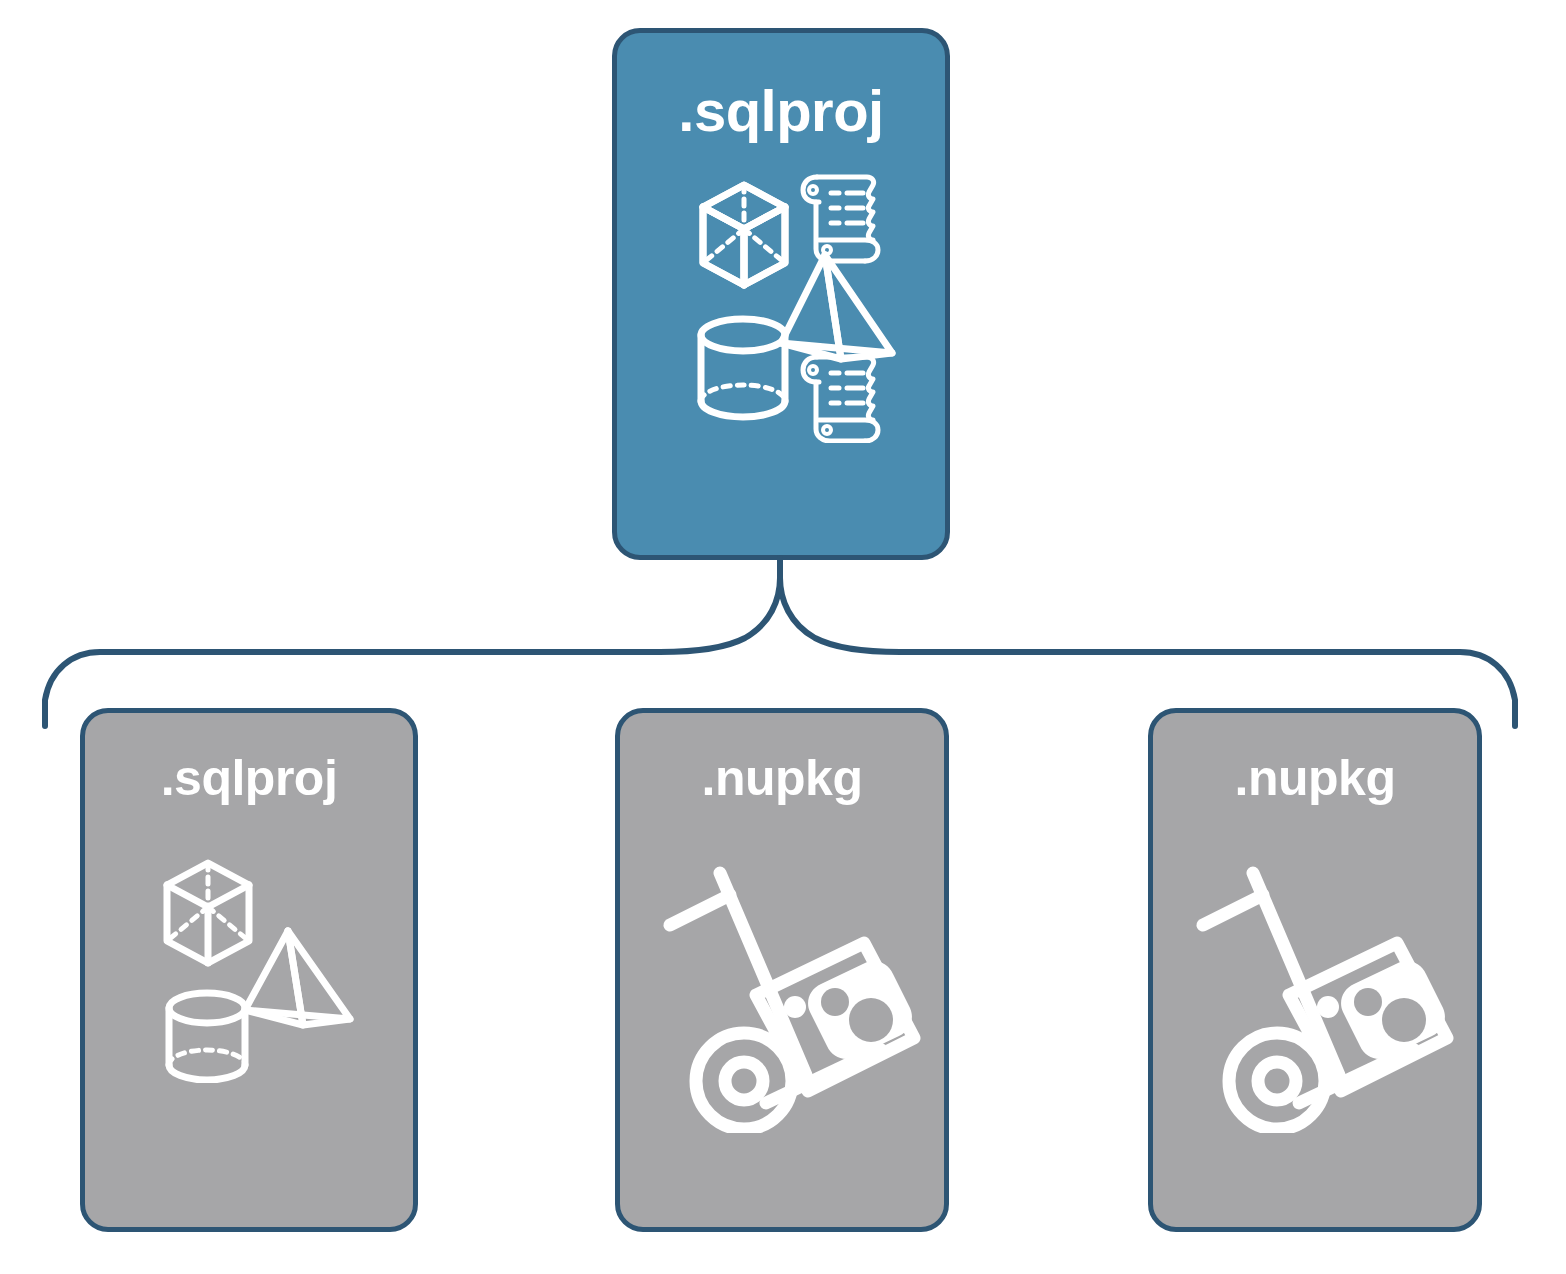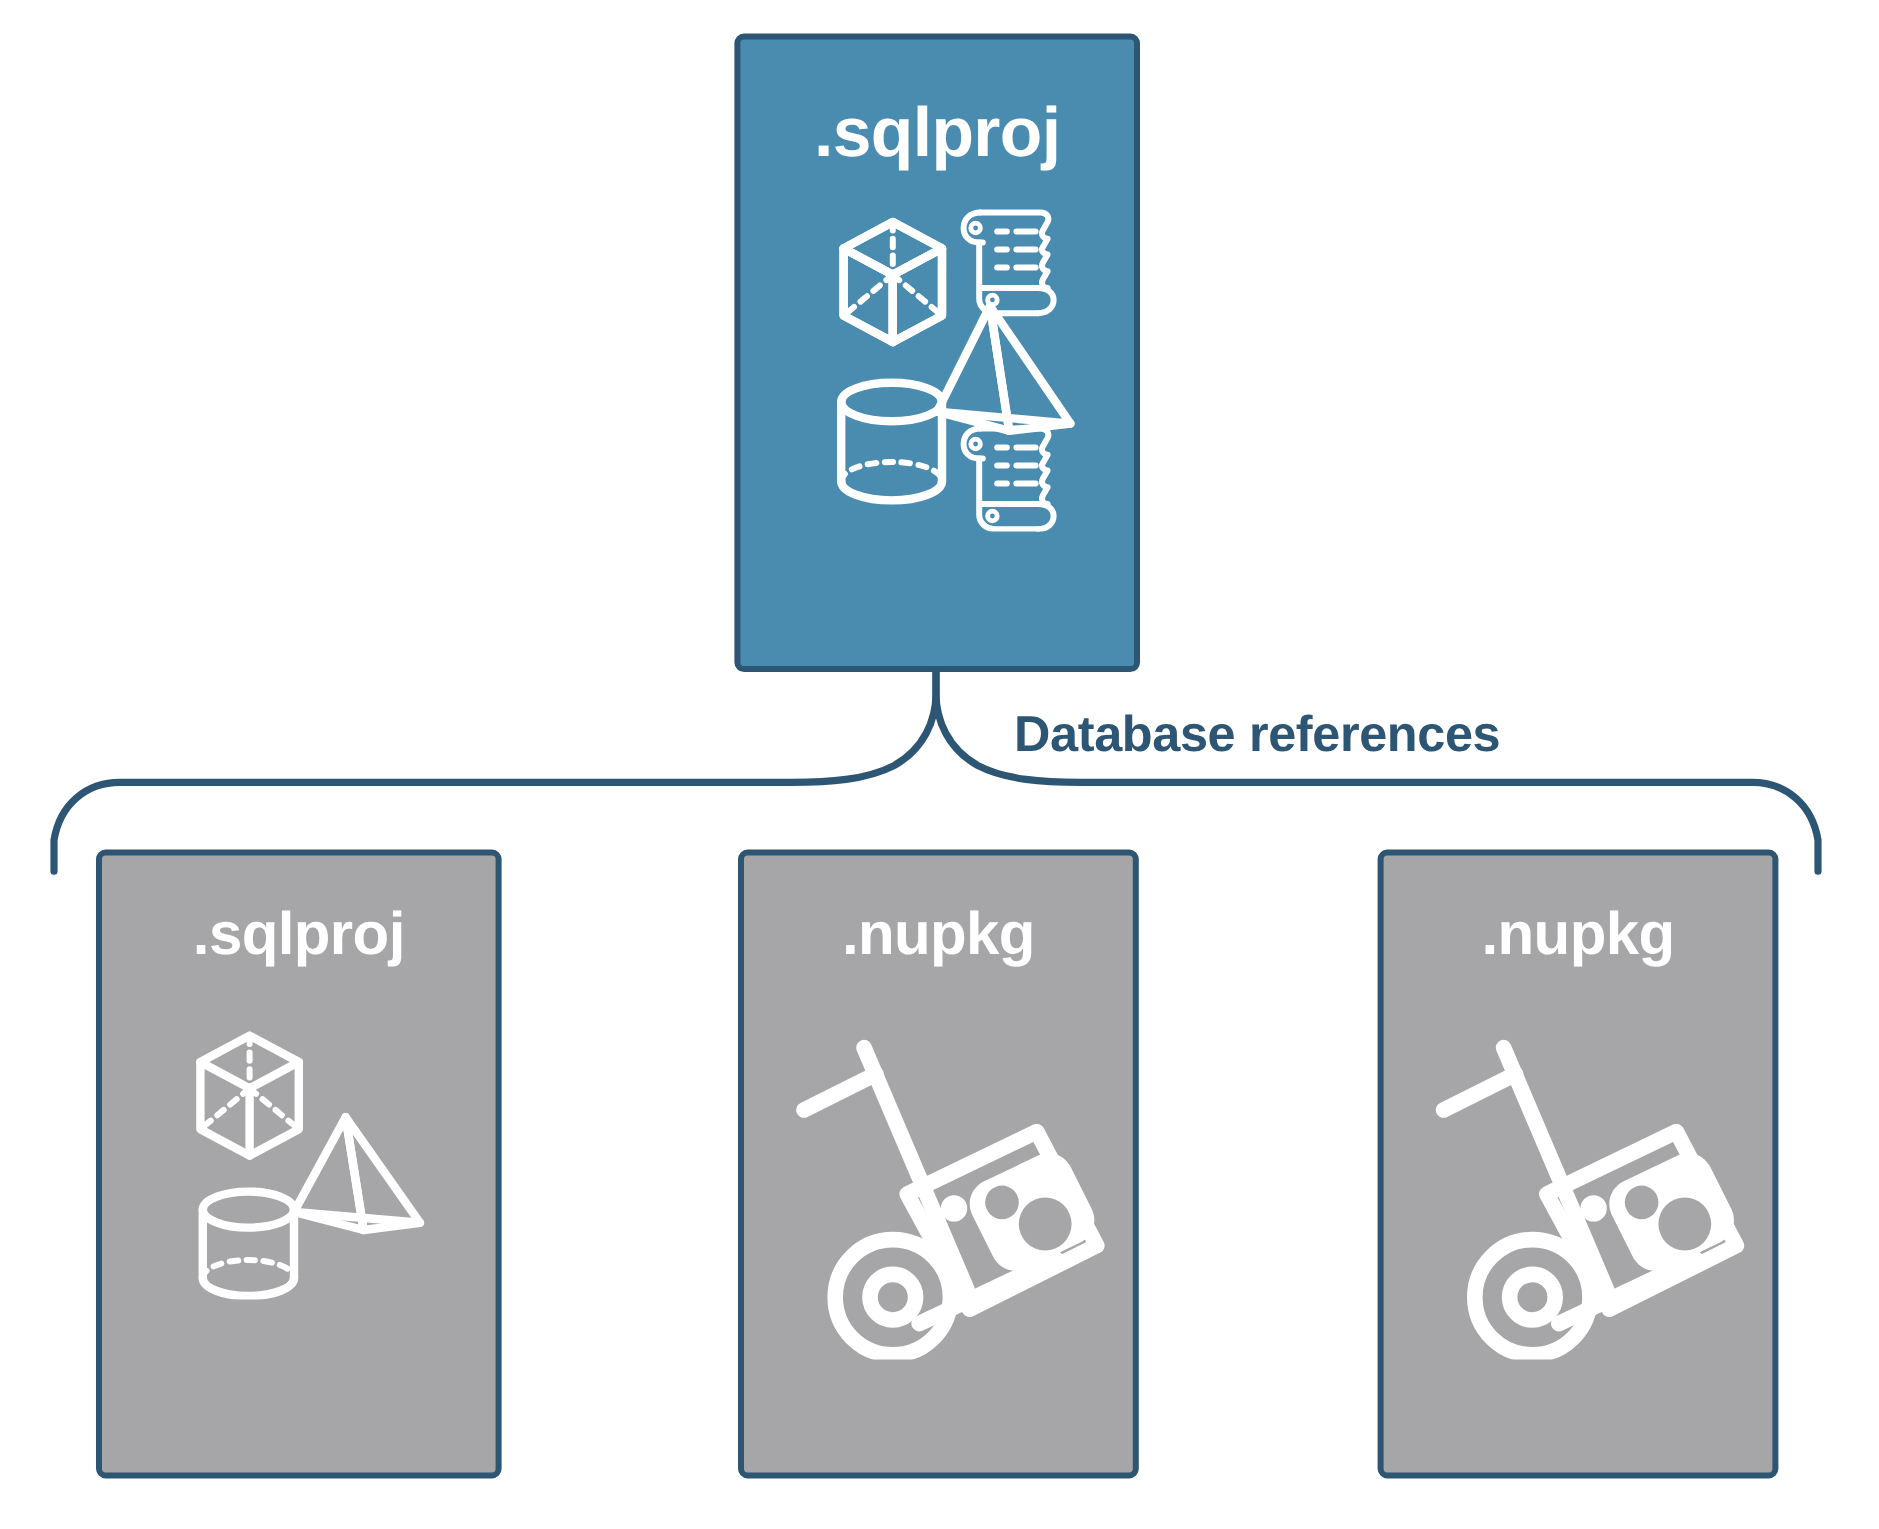--- a/index.html
+++ b/index.html
@@ -15,21 +15,21 @@
     font-family: "Liberation Sans", sans-serif;
   }
   #diagram-root {
     position: absolute;
     inset: 0;
   }
   .node-box {
     position: absolute;
     box-sizing: border-box;
     border: 5px solid #2d5574;
-    border-radius: 8px;
+    border-radius: 28px;
     display: block;
   }
   .node-box.primary {
     background: #4a8cb0;
   }
   .node-box.secondary {
     background: #a6a6a8;
   }
   .node-title {
     position: absolute;
@@ -152,21 +152,20 @@
              L45 726" fill="none" stroke="#2d5574" stroke-width="6" stroke-linecap="round"></path>
     <path d="M780 558
              L780 578
              C780 600 790 624 815 638
              C838 650 870 652 900 652
              L1460 652
              C1488 652 1510 670 1515 700
              L1515 726" fill="none" stroke="#2d5574" stroke-width="6" stroke-linecap="round"></path>
   </svg>
 
-  <div class="edge-label" style="left:845px; top:588px;">Database references</div>
 
   <div class="node-box secondary" style="left:80px; top:708px; width:338px; height:524px;">
 
     <div class="node-title small">.sqlproj</div>
 
     <div class="icon-wrap" style="left:60px; top:140px; width:230px; height:230px;">
       <svg width="230" height="230" viewBox="0 0 230 230" fill="none" stroke="#ffffff" stroke-width="7" stroke-linecap="round" stroke-linejoin="round">
 
         <g>
           <path d="M22 32 L63 10 L104 32 L104 88 L63 110 L22 88 Z" fill="none"></path>

